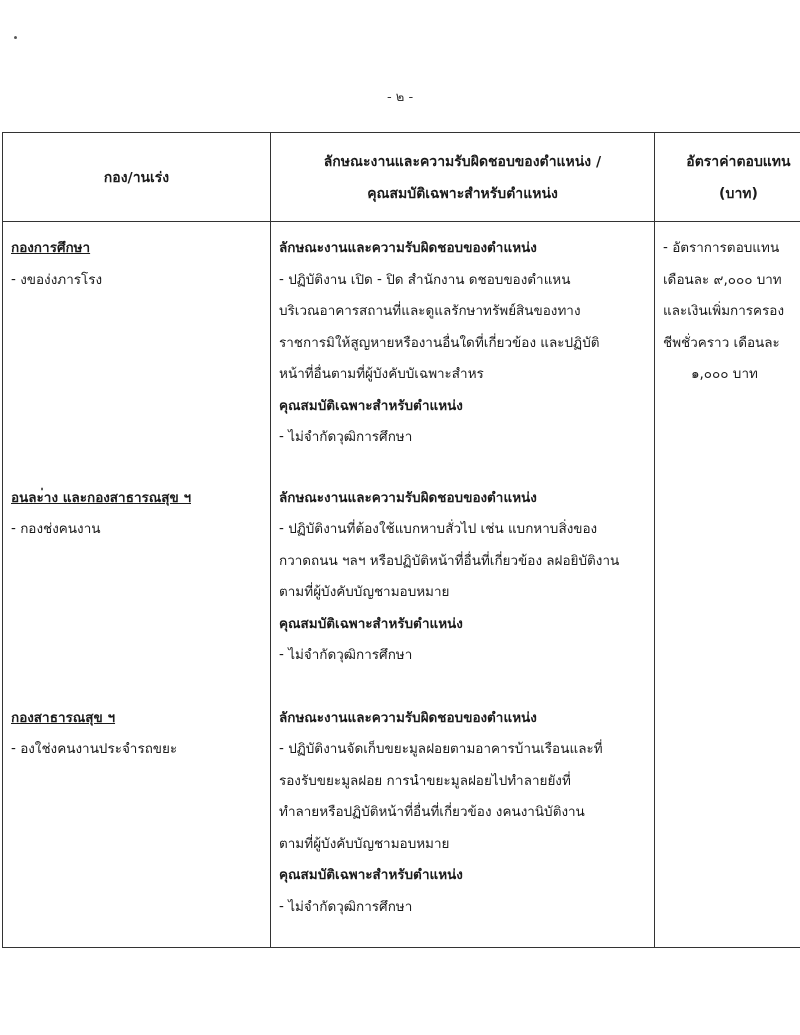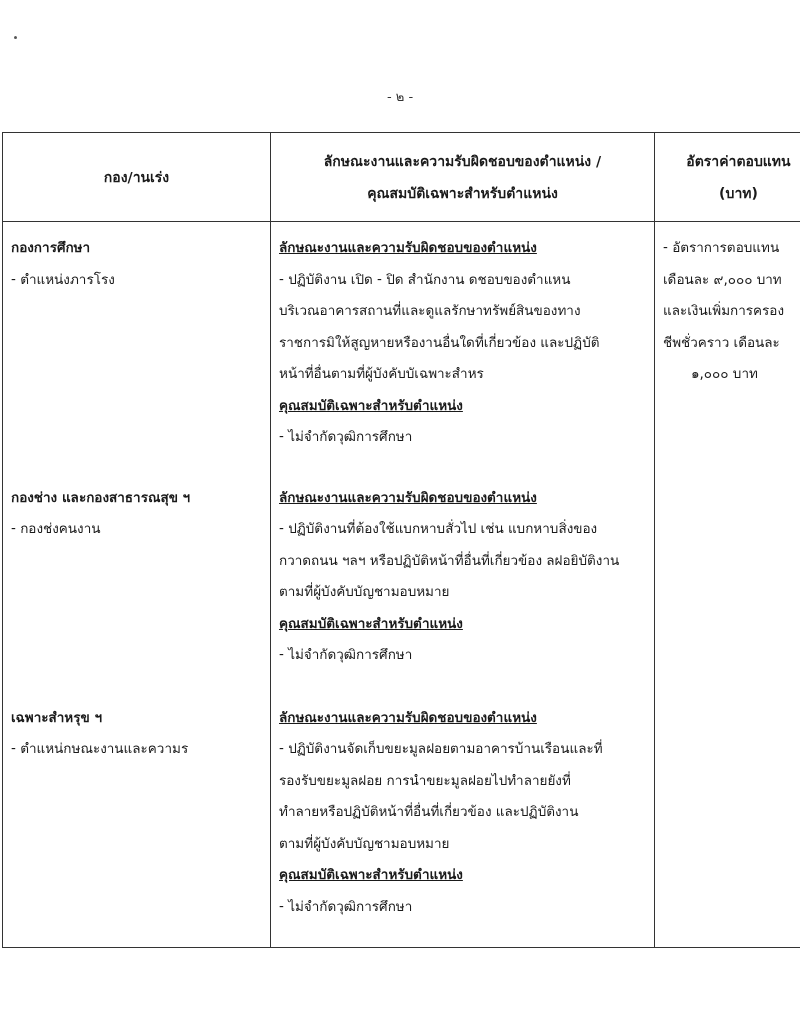--- a/index.html
+++ b/index.html
@@ -7,22 +7,22 @@
          font-family:"DejaVu Sans", sans-serif; color:#1a1a1a; }
   .speck { position:absolute; left:14px; top:36px; width:3px; height:3px; background:#555; border-radius:50%; }
   .page-num { position:absolute; top:86px; left:0; width:800px; text-align:center; font-size:13px; color:#333; }
   table { position:absolute; left:2px; top:132px; width:820px; border-collapse:collapse; table-layout:fixed; }
   td, th { border:1.3px solid #333; vertical-align:top; padding:0; }
   th { height:88px; font-weight:bold; font-size:14px; text-align:center; vertical-align:middle; line-height:32px; }
   col.c1 { width:268px; } col.c2 { width:384px; } col.c3 { width:168px; }
   .row td { border-top:none; border-bottom:none; }
   .row.last td { border-bottom:1.3px solid #333; }
   .cell-inner { padding:10px 8px 0 8px; font-size:13.5px; line-height:31.5px; }
-  .dept { font-weight:bold; }
-  .sec { font-weight:bold; text-decoration:underline; }
+  .dept { font-weight:bold; text-decoration:underline; }
+  .sec { font-weight:bold; }
   .pay { padding:10px 4px 0 8px; font-size:13.5px; line-height:31.5px; white-space:nowrap; }
   .pay .amt2 { padding-left:28px; }
 </style>
 </head>
 <body>
 
 <div class="speck"></div>
 <div class="page-num">- ๒ -</div>
 
 <table>
@@ -44,21 +44,21 @@
     <th>
       <div>อัตราค่าตอบแทน</div>
       <div>(บาท)</div>
     </th>
   </tr>
 
   <tr class="row" style="height:250px;">
     <td>
       <div class="cell-inner">
         <div class="dept">กองการศึกษา</div>
-        <div>-  ตำแหน่งภารโรง</div>
+        <div>-  งของ่งภารโรง</div>
       </div>
     </td>
     <td>
       <div class="cell-inner">
         <div class="sec">ลักษณะงานและความรับผิดชอบของตำแหน่ง</div>
         <div>-  ปฏิบัติงาน  เปิด - ปิด  สำนักงาน  ดชอบของตำแหน</div>
         <div>บริเวณอาคารสถานที่และดูแลรักษาทรัพย์สินของทาง</div>
         <div>ราชการมิให้สูญหายหรืองานอื่นใดที่เกี่ยวข้อง  และปฏิบัติ</div>
         <div>หน้าที่อื่นตามที่ผู้บังคับบัเฉพาะสำหร</div>
         <div class="sec">คุณสมบัติเฉพาะสำหรับตำแหน่ง</div>
@@ -72,49 +72,49 @@
         <div>และเงินเพิ่มการครอง</div>
         <div>ชีพชั่วคราว  เดือนละ</div>
         <div class="amt2">๑,๐๐๐  บาท</div>
       </div>
     </td>
   </tr>
 
   <tr class="row" style="height:220px;">
     <td>
       <div class="cell-inner">
-        <div class="dept">กองช่าง  และกองสาธารณสุข ฯ</div>
+        <div class="dept">อนละ่าง  และกองสาธารณสุข ฯ</div>
         <div>-  กองช่งคนงาน</div>
       </div>
     </td>
     <td>
       <div class="cell-inner">
         <div class="sec">ลักษณะงานและความรับผิดชอบของตำแหน่ง</div>
         <div>-  ปฏิบัติงานที่ต้องใช้แบกหาบสั่วไป  เช่น  แบกหาบสิ่งของ</div>
         <div>กวาดถนน ฯลฯ  หรือปฏิบัติหน้าที่อื่นที่เกี่ยวข้อง  ลฝอยิบัติงาน</div>
         <div>ตามที่ผู้บังคับบัญชามอบหมาย</div>
         <div class="sec">คุณสมบัติเฉพาะสำหรับตำแหน่ง</div>
         <div>-  ไม่จำกัดวุฒิการศึกษา</div>
       </div>
     </td>
   </tr>
 
   <tr class="row last" style="height:256px;">
     <td>
       <div class="cell-inner">
-        <div class="dept">เฉพาะสำหรุข ฯ</div>
-        <div>-  ตำแหน่กษณะงานและความร</div>
+        <div class="dept">กองสาธารณสุข ฯ</div>
+        <div>-  องใช่งคนงานประจำรถขยะ</div>
       </div>
     </td>
     <td>
       <div class="cell-inner">
         <div class="sec">ลักษณะงานและความรับผิดชอบของตำแหน่ง</div>
         <div>-  ปฏิบัติงานจัดเก็บขยะมูลฝอยตามอาคารบ้านเรือนและที่</div>
         <div>รองรับขยะมูลฝอย  การนำขยะมูลฝอยไปทำลายยังที่</div>
-        <div>ทำลายหรือปฏิบัติหน้าที่อื่นที่เกี่ยวข้อง  และปฏิบัติงาน</div>
+        <div>ทำลายหรือปฏิบัติหน้าที่อื่นที่เกี่ยวข้อง  งคนงานิบัติงาน</div>
         <div>ตามที่ผู้บังคับบัญชามอบหมาย</div>
         <div class="sec">คุณสมบัติเฉพาะสำหรับตำแหน่ง</div>
         <div>-  ไม่จำกัดวุฒิการศึกษา</div>
       </div>
     </td>
   </tr>
 </tbody>
   </table>
 
 </body></html>

